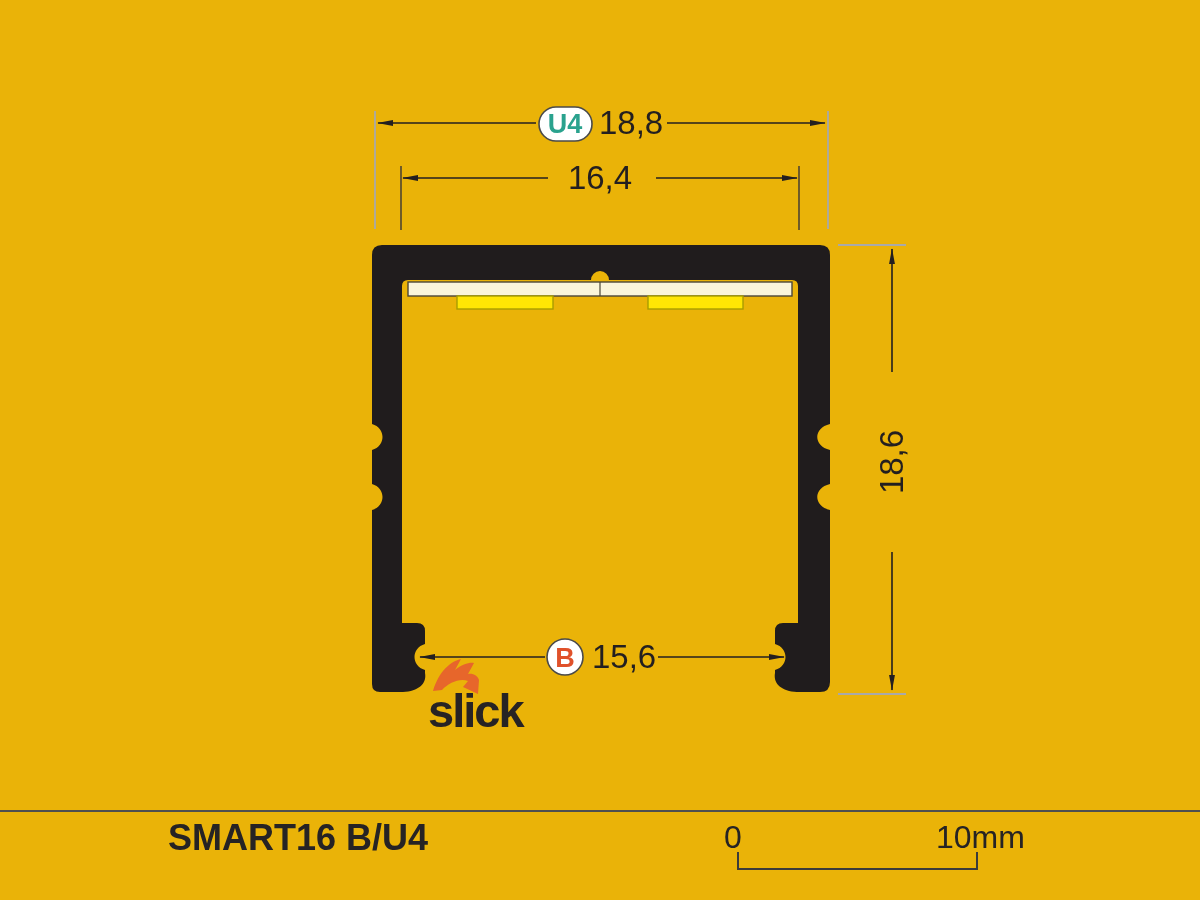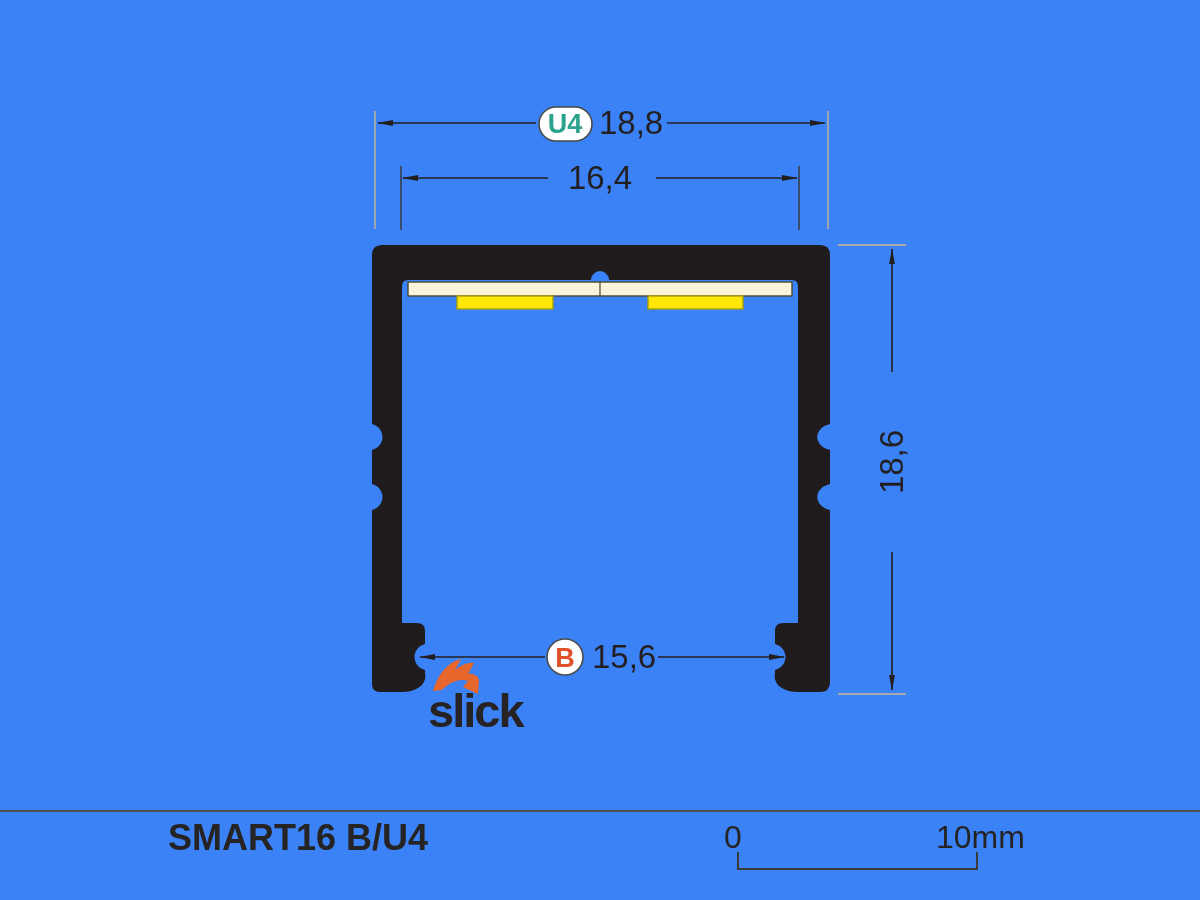--- a/index.html
+++ b/index.html
@@ -1,16 +1,16 @@
 <!DOCTYPE html>
 <html><head>
 <meta charset="utf-8">
 <style>
   html,body{margin:0;padding:0;background:#ffffff;}
-  #page{position:relative;width:1200px;height:900px;background:#3b82f6;overflow:hidden;
+  #page{position:relative;width:1200px;height:900px;background:#eab308;overflow:hidden;
         font-family:"Liberation Sans","DejaVu Sans",sans-serif;}
   #drawing{position:absolute;left:0;top:0;}
 
   
   .dimtext{font-family:"Liberation Sans","DejaVu Sans",sans-serif;font-size:33px;fill:#231f20;}
   .badgetext{font-family:"Liberation Sans","DejaVu Sans",sans-serif;font-size:27px;font-weight:700;}
   .logotext{font-family:"Liberation Sans","DejaVu Sans",sans-serif;font-size:47px;font-weight:700;
             letter-spacing:-2px;fill:#272324;}
   .dimline{stroke:#231f20;stroke-width:1.6;fill:none;}
   .extgray{stroke:#a9a9a9;stroke-width:1.8;fill:none;}

